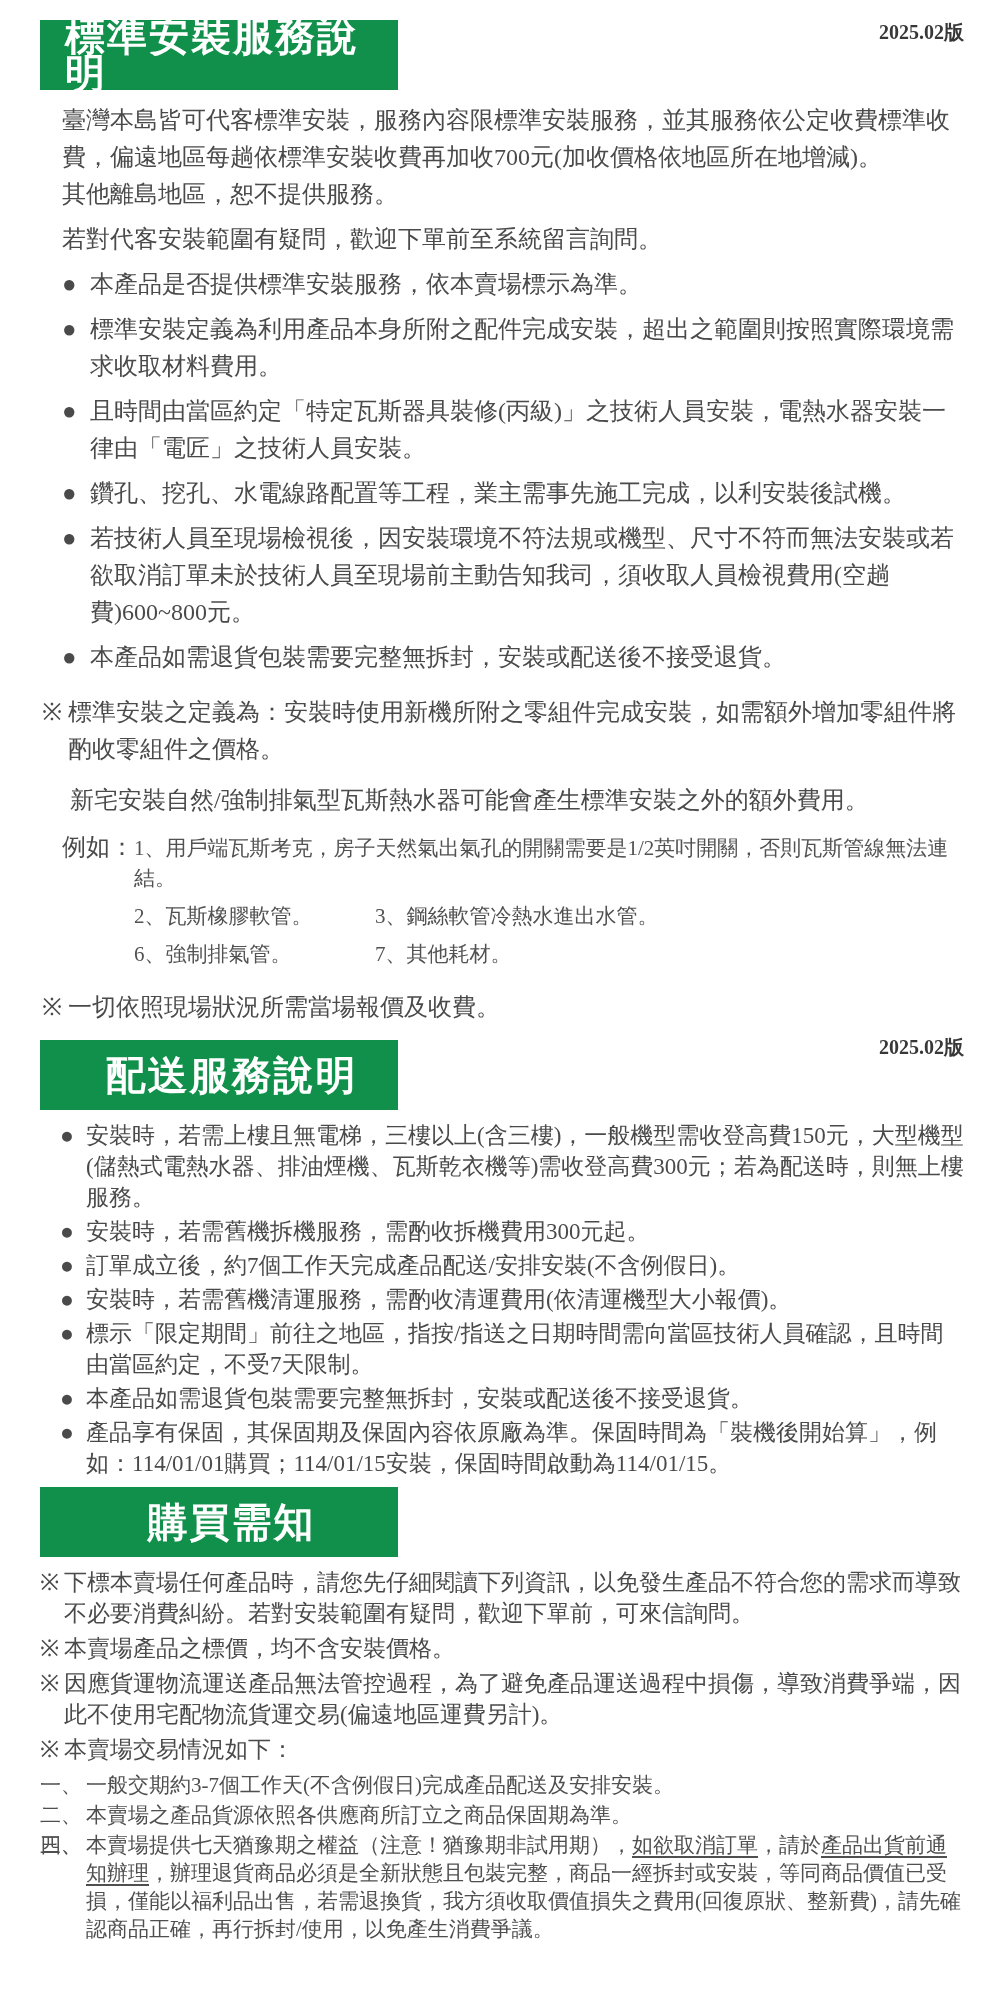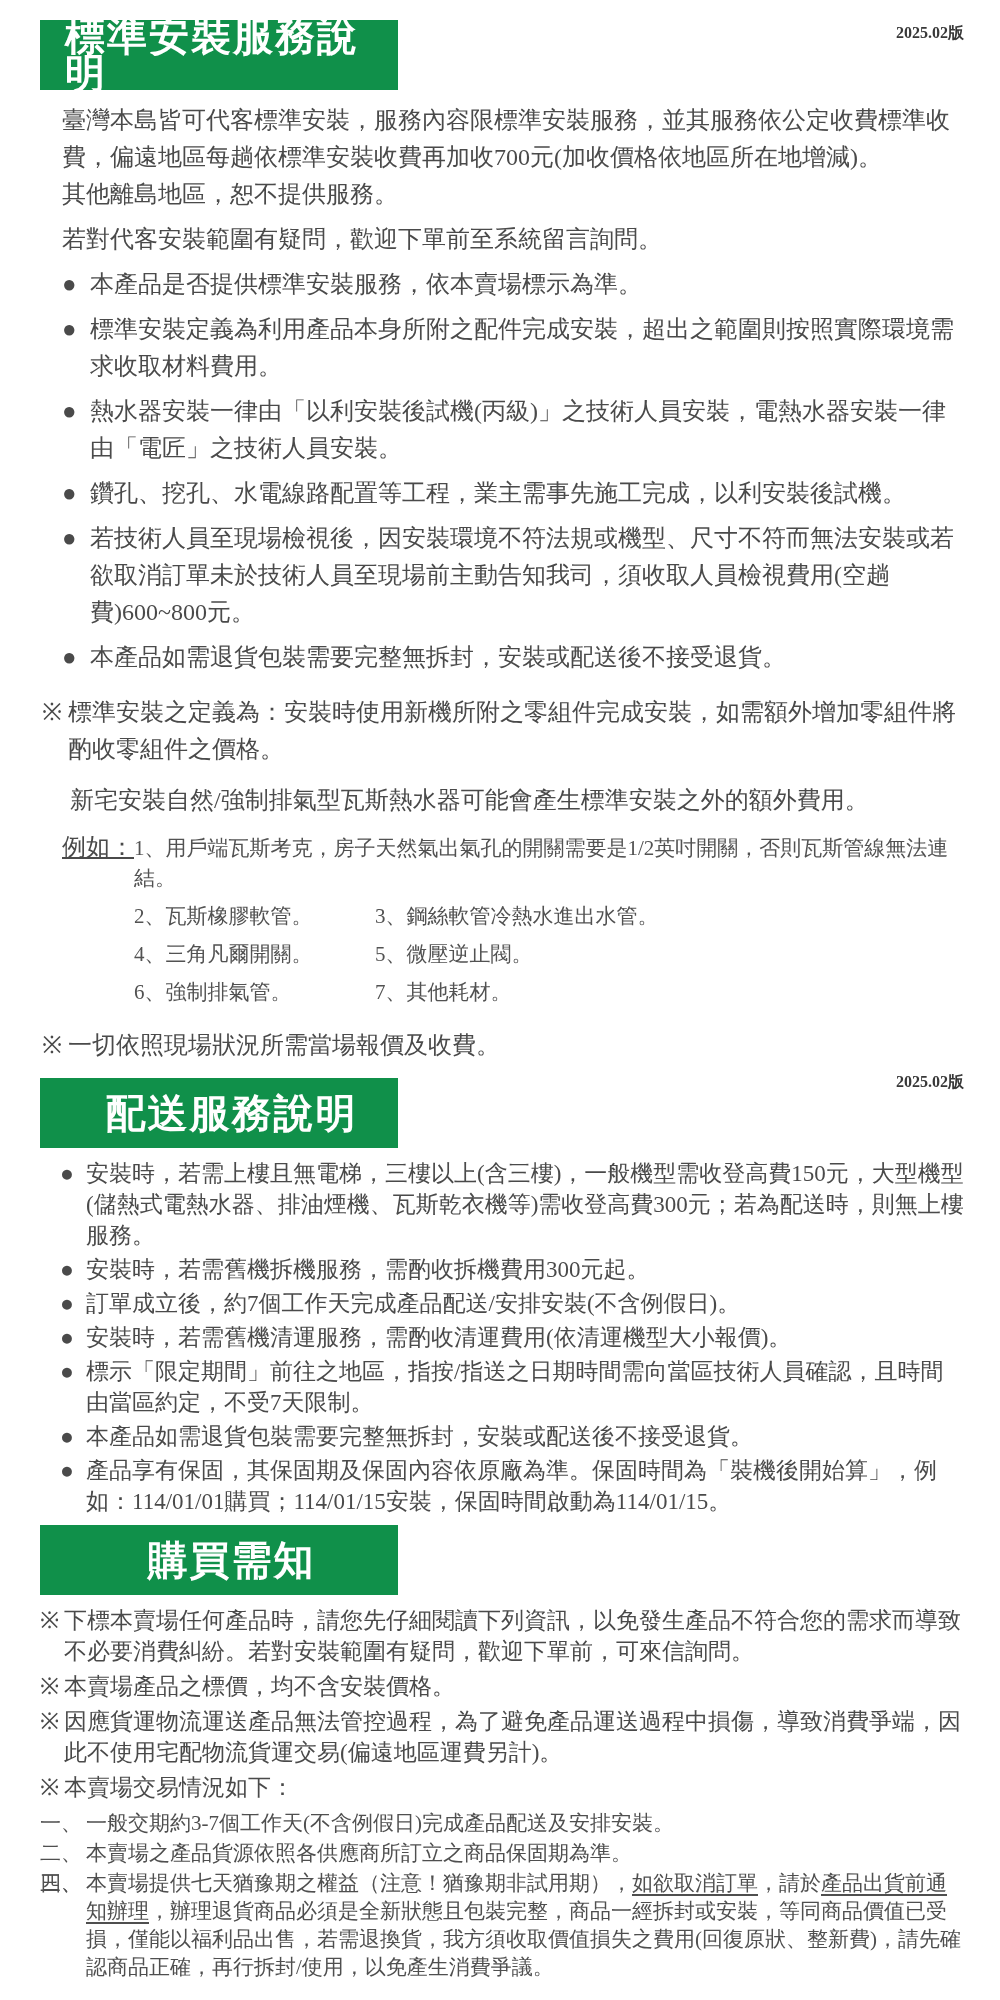--- a/index.html
+++ b/index.html
@@ -12,36 +12,36 @@
   .page { padding:20px 36px 0 40px; }
 
   .sec-header { position:relative; }
   .badge {
     width:358px; height:70px; background:#10904A; color:#ffffff;
     display:flex; align-items:center; justify-content:center;
     font-size:40px; font-weight:bold; letter-spacing:2px;padding-left:25px;
   }
   .version {
     position:absolute; top:-6px; right:0;
-    font-size:16px; font-weight:bold; color:#383838;
+    font-size:20px; font-weight:bold; color:#383838;
   }
 
   
   .s1 { font-size:24px; line-height:37px; }
   .intro { margin:12px 0 0 22px; }
   .inquiry { margin:8px 0 0 22px; }
   ul { list-style:none; }
   .bullets { margin-top:6px; }
   .bullets li { position:relative; padding-left:28px; margin:8px 0 0 22px; }
   .bullets .mark { position:absolute; left:0; top:0; }
   .note { position:relative; padding-left:26px; margin:18px 0 0 2px; }
   .note .mark { position:absolute; left:0; top:0; }
   .extra-line { margin:14px 0 0 30px; }
   .example { display:flex; margin:10px 0 0 22px; }
-  .example-label { flex:0 0 auto; font-size:24px;text-decoration:underline; }
+  .example-label { flex:0 0 auto; font-size:24px; }
   .example-rows { font-size:21px; line-height:30px; color:#525252; padding-top:4px; }
   .ex-row { display:flex; margin-bottom:8px; }
   .ex-cell-first { width:241px; flex:0 0 auto; }
   .onsite { margin-top:12px; }
 
   
   .s2 { margin-top:14px; }
   .s2-body { font-size:23px; line-height:31px; }
   .s2-body .bullets { margin-top:10px; }
   .s2-body .bullets li { padding-left:26px; margin:3px 0 0 20px; }
@@ -69,45 +69,41 @@
 
     <div class="intro">
         <div class="para-line">臺灣本島皆可代客標準安裝，服務內容限標準安裝服務，並其服務依公定收費標準收費，偏遠地區每趟依標準安裝收費再加收700元(加收價格依地區所在地增減)。</div>
         <div class="para-line">其他離島地區，恕不提供服務。</div>
       </div>
     <div class="inquiry">若對代客安裝範圍有疑問，歡迎下單前至系統留言詢問。</div>
 
     <ul class="bullets" id="s1-bullets">
         <li><span class="mark">●</span><span class="txt">本產品是否提供標準安裝服務，依本賣場標示為準。</span></li>
         <li><span class="mark">●</span><span class="txt">標準安裝定義為利用產品本身所附之配件完成安裝，超出之範圍則按照實際環境需求收取材料費用。</span></li>
-        <li><span class="mark">●</span><span class="txt">熱水器安裝一律由「以利安裝後試機(丙級)」之技術人員安裝，電熱水器安裝一律由「電匠」之技術人員安裝。</span></li>
+        <li><span class="mark">●</span><span class="txt">且時間由當區約定「特定瓦斯器具裝修(丙級)」之技術人員安裝，電熱水器安裝一律由「電匠」之技術人員安裝。</span></li>
         <li><span class="mark">●</span><span class="txt">鑽孔、挖孔、水電線路配置等工程，業主需事先施工完成，以利安裝後試機。</span></li>
         <li><span class="mark">●</span><span class="txt">若技術人員至現場檢視後，因安裝環境不符法規或機型、尺寸不符而無法安裝或若欲取消訂單未於技術人員至現場前主動告知我司，須收取人員檢視費用(空趟費)600~800元。</span></li>
         <li><span class="mark">●</span><span class="txt">本產品如需退貨包裝需要完整無拆封，安裝或配送後不接受退貨。</span></li>
       </ul>
 
     <div class="note">
       <span class="mark">※</span><span>標準安裝之定義為：安裝時使用新機所附之零組件完成安裝，如需額外增加零組件將酌收零組件之價格。</span>
     </div>
 
     <div class="extra-line">新宅安裝自然/強制排氣型瓦斯熱水器可能會產生標準安裝之外的額外費用。</div>
 
     <div class="example">
       <span class="example-label">例如：</span>
       <div class="example-rows" id="example-rows">
           <div class="ex-row">
             <span class="ex-cell">1、用戶端瓦斯考克，房子天然氣出氣孔的開關需要是1/2英吋開關，否則瓦斯管線無法連結。</span>
           </div>
           <div class="ex-row">
             <span class="ex-cell ex-cell-first">2、瓦斯橡膠軟管。</span>
             <span class="ex-cell">3、鋼絲軟管冷熱水進出水管。</span>
-          </div>
-          <div class="ex-row">
-            <span class="ex-cell ex-cell-first">4、三角凡爾開關。</span>
-            <span class="ex-cell">5、微壓逆止閥。</span>
           </div>
           <div class="ex-row">
             <span class="ex-cell ex-cell-first">6、強制排氣管。</span>
             <span class="ex-cell">7、其他耗材。</span>
           </div>
         </div>
     </div>
 
     <div class="note onsite">
       <span class="mark">※</span><span>一切依照現場狀況所需當場報價及收費。</span>

